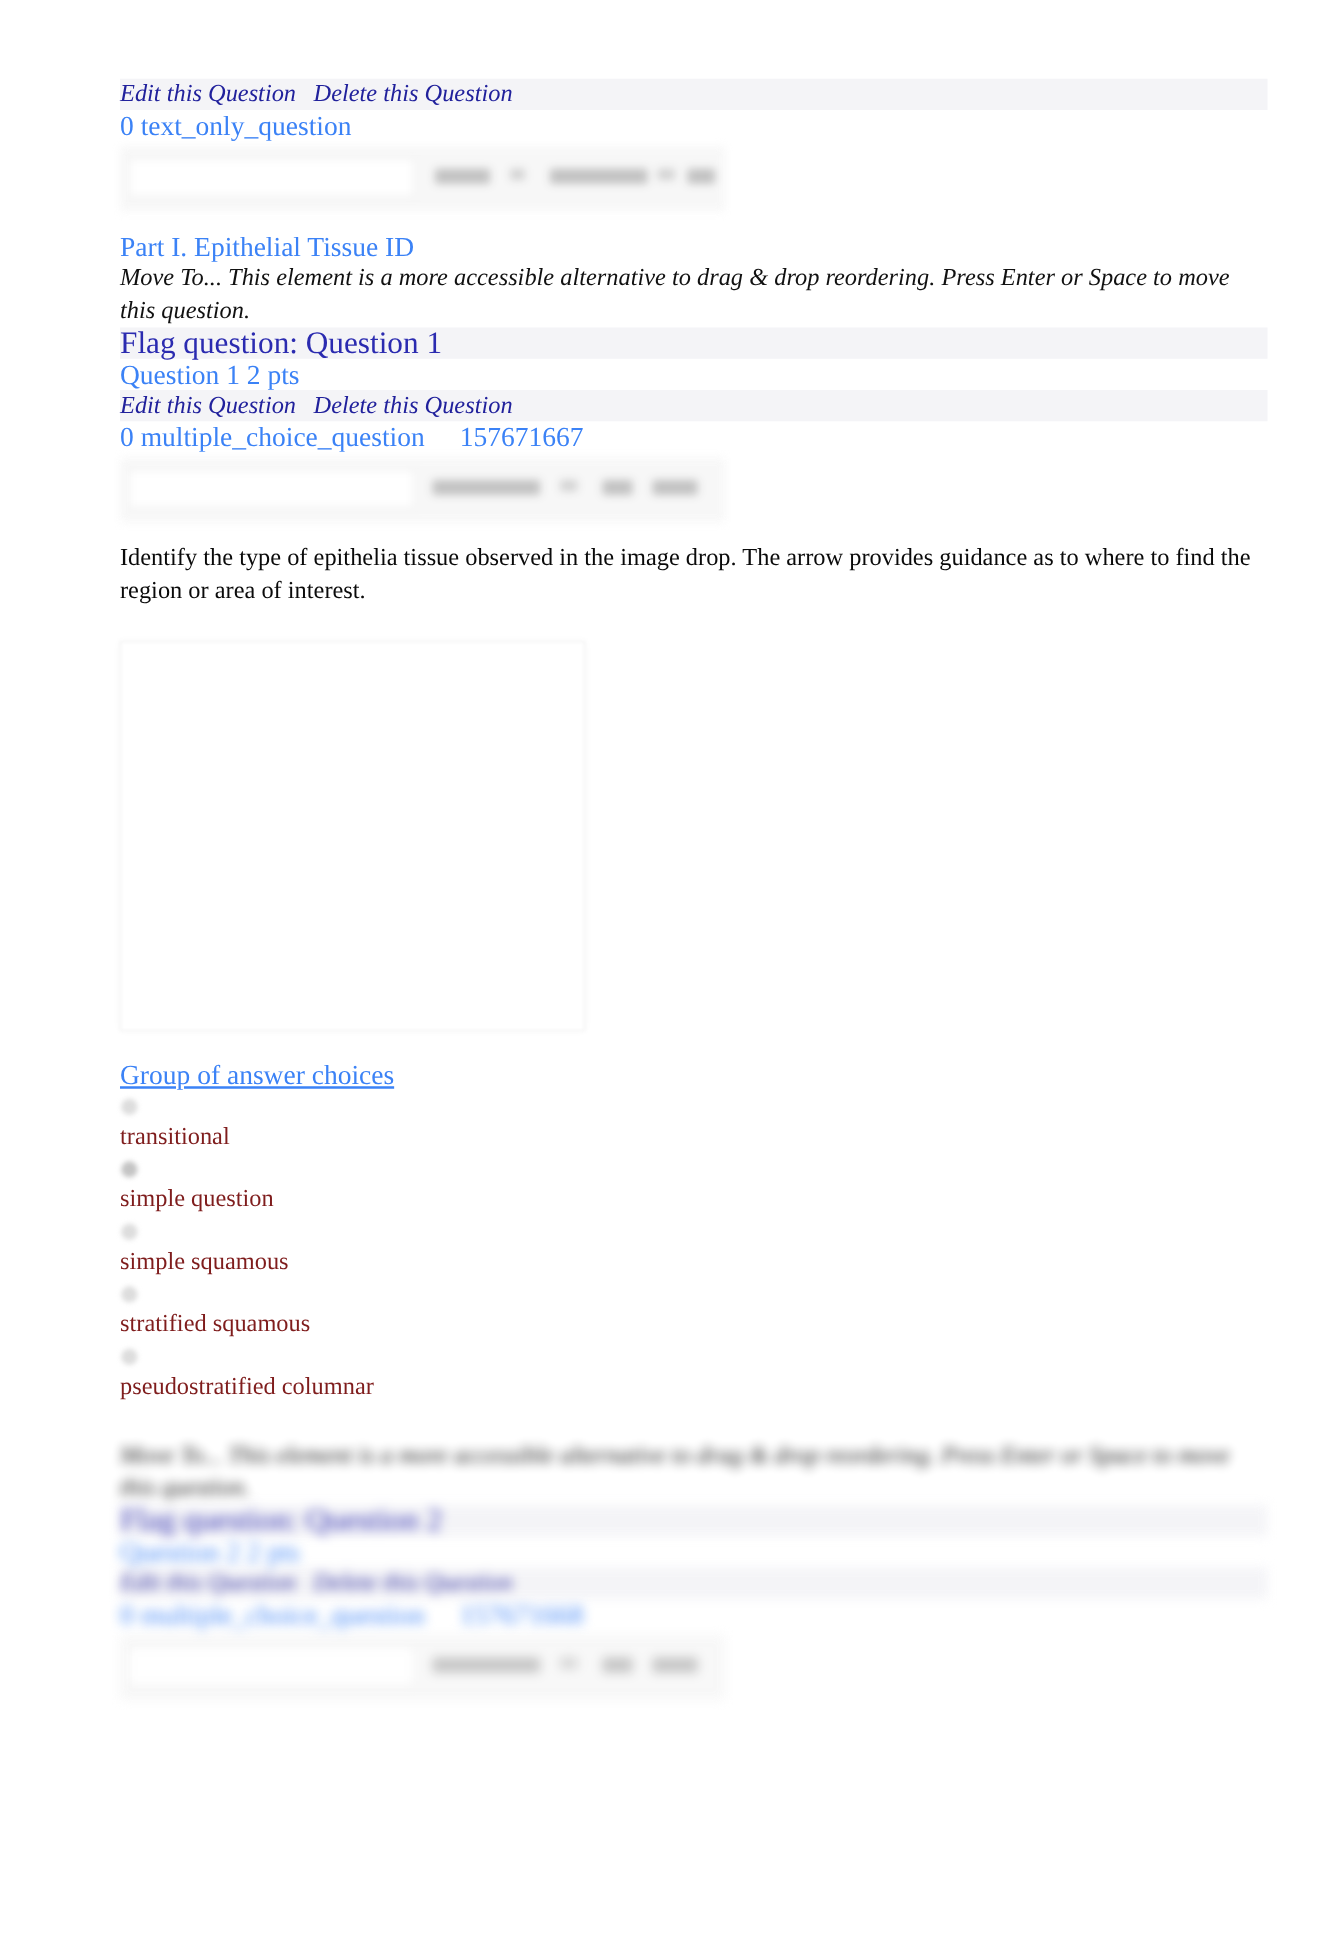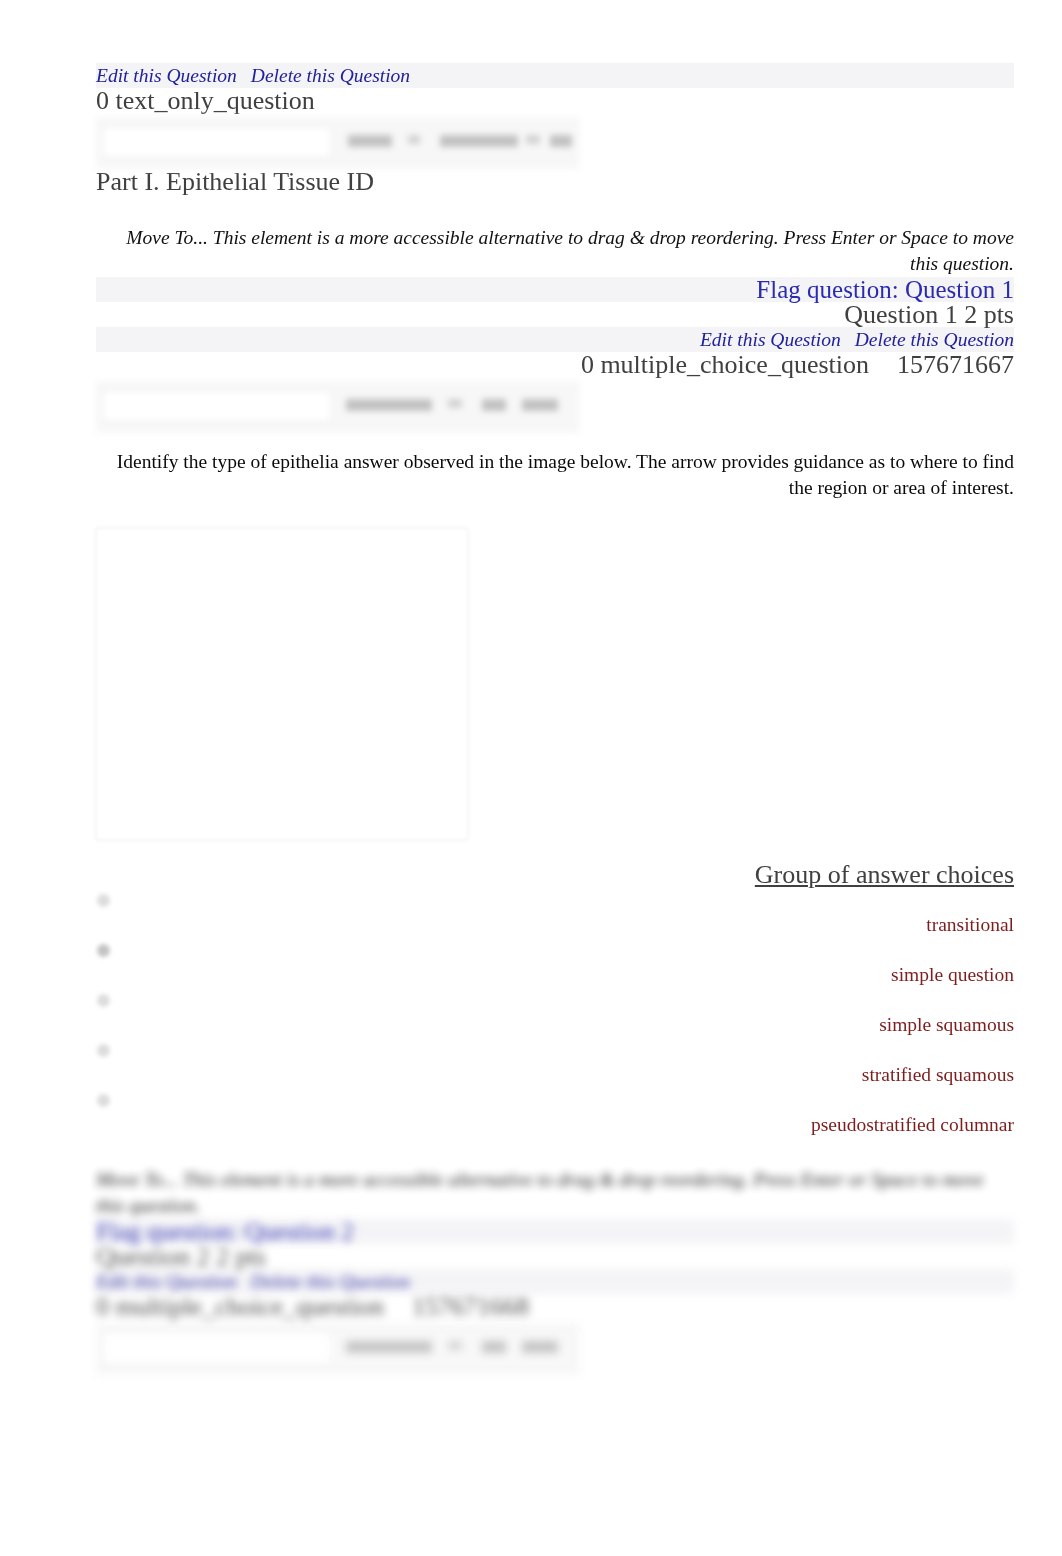--- a/index.html
+++ b/index.html
@@ -38,22 +38,22 @@
     cursor: pointer;
   }
   .link-plain {
     color: #2b2bb0;
     font-size: 25px;
     line-height: 25px;
     display: inline;
     cursor: pointer;
   }
   .body-text {
-    color: #404040;
-    font-size: 26px;
+    color: #3b82f6;
+    font-size: 22px;
     line-height: 25px;
   }
   .body-italic {
     color: #111111;
     font-size: 19.5px;
     font-style: italic;
     line-height: 26px;
   }
   .para {
     font-size: 19.5px;
@@ -151,24 +151,24 @@
 
       <div class="toolbar">
         <div class="tb-input"></div>
         <div class="tb-blob" style="left:252px; width:44px;"></div>
         <div class="tb-blob thin" style="left:312px; width:12px;"></div>
         <div class="tb-blob" style="left:344px; width:78px;"></div>
         <div class="tb-blob thin" style="left:430px; width:14px;"></div>
         <div class="tb-blob" style="left:454px; width:22px;"></div>
       </div>
 
-      <div class="body-text" style="">Part I. Epithelial Tissue ID</div>
+      <div class="body-text" style="margin-top:16px;">Part I. Epithelial Tissue ID</div>
     </div>
 
-    <div style="margin-top:31px;text-align:right;">
+    <div style="">
 
       <div class="body-italic">Move To... This element is a more accessible alternative to drag &amp; drop reordering. Press Enter or Space to move this question.</div>
 
       <div class="row hl">
         <span class="link-plain">Flag question: Question 1</span>
       </div>
 
       <div class="body-text">Question 1 2 pts</div>
 
       <div class="row hl">
@@ -184,21 +184,21 @@
       </div>
 
       <div class="toolbar">
         <div class="tb-input"></div>
         <div class="tb-blob" style="left:250px; width:86px;"></div>
         <div class="tb-blob thin" style="left:352px; width:14px;"></div>
         <div class="tb-blob" style="left:386px; width:24px;"></div>
         <div class="tb-blob" style="left:426px; width:36px;"></div>
       </div>
 
-      <div class="para" style="margin-top:16px;">Identify the type of epithelia answer observed in the image below. The arrow provides guidance as to where to find the region or area of interest.</div>
+      <div class="para" style="margin-top:16px;">Identify the type of epithelia tissue observed in the image drop. The arrow provides guidance as to where to find the region or area of interest.</div>
 
       <div style="margin-top:28px;">
         <div class="img-placeholder"></div>
       </div>
 
       <div class="body-text" style="margin-top:22px;text-decoration:underline;">Group of answer choices</div>
 
       <div class="choice-block">
         <div>
           <div class="radio-mark"></div>

